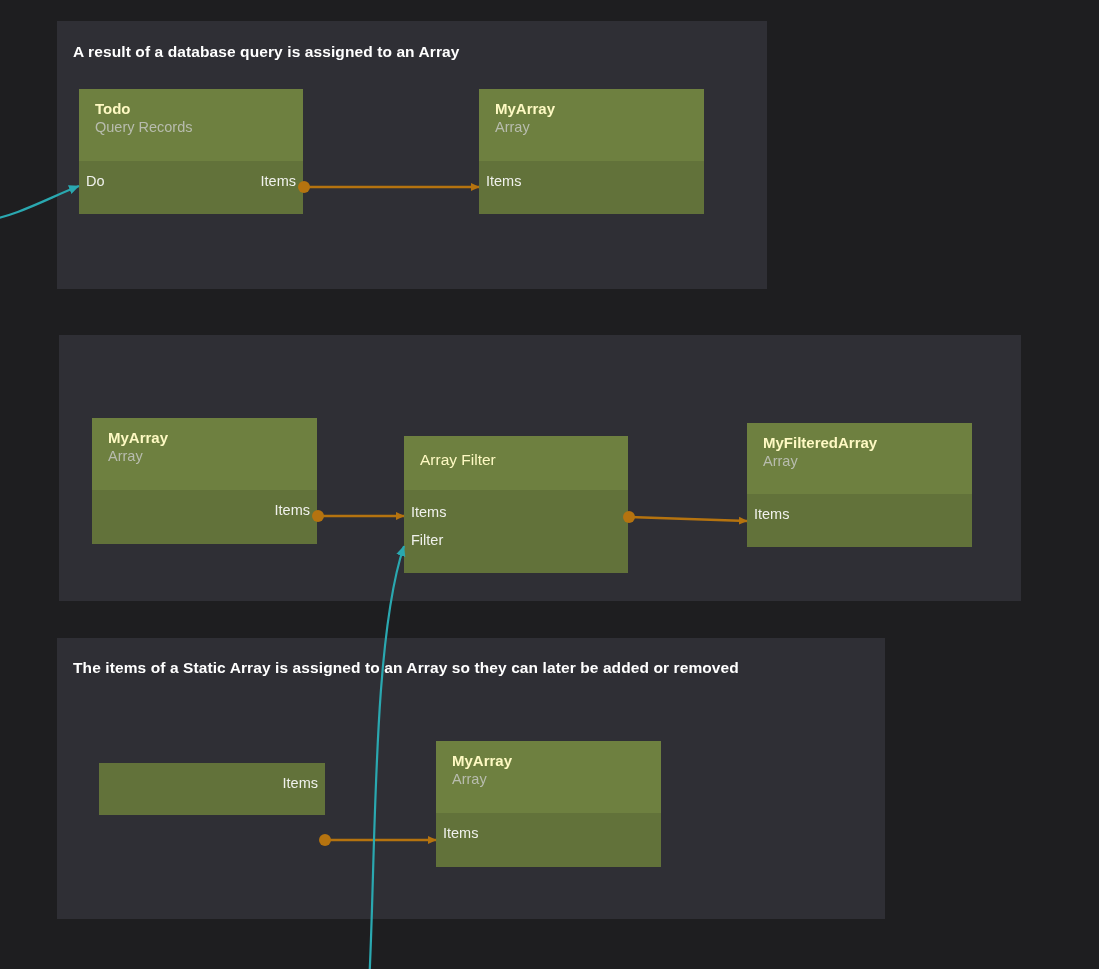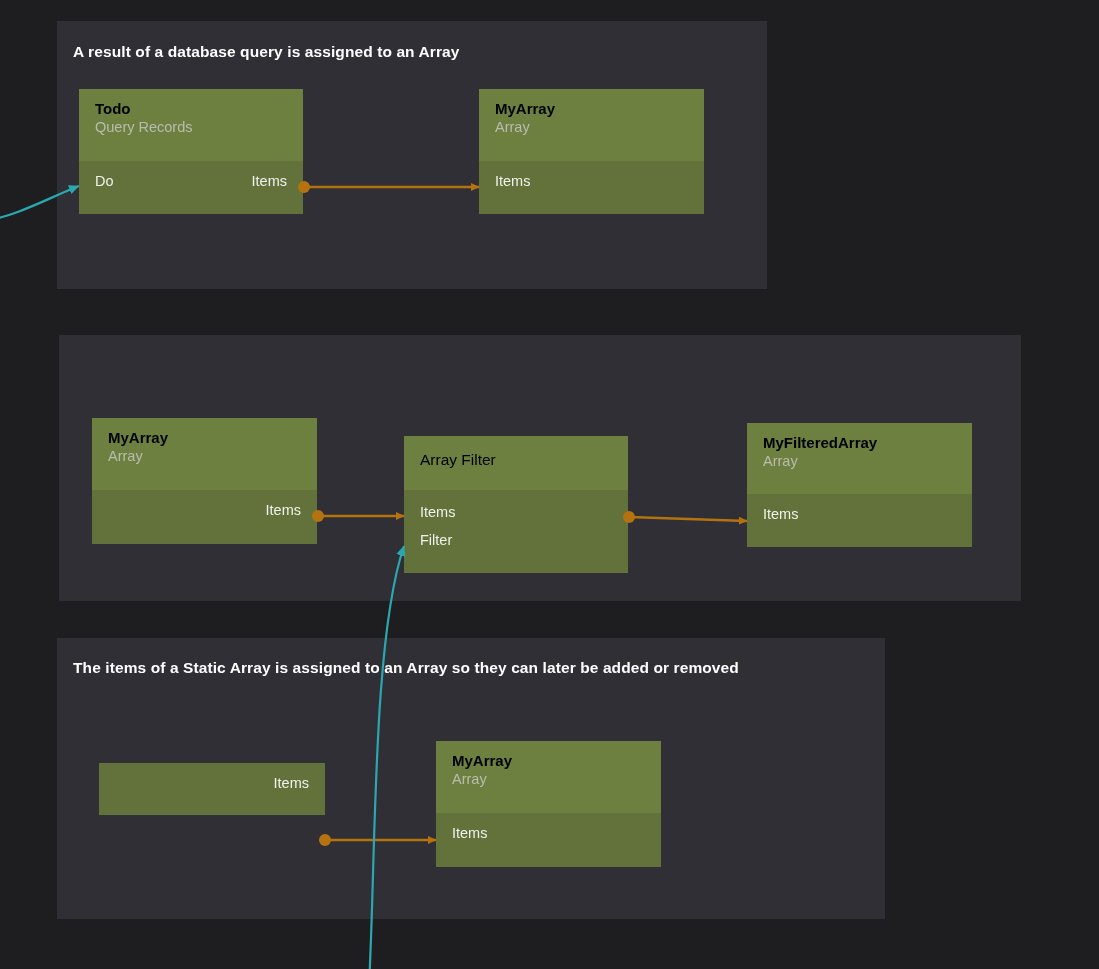--- a/index.html
+++ b/index.html
@@ -18,33 +18,33 @@
     letter-spacing:.1px;white-space:nowrap;
   }
 
   .node{position:absolute;box-sizing:border-box;z-index:3;}
   .node-head{
     background:#6e8040;box-sizing:border-box;
     padding:10px 0 9px 16px;
   }
   .node-head.single{padding:14px 0 15px 16px;}
   .node-title{
-    color:#000000;font-weight:bold;font-size:15px;line-height:19px;
+    color:#fef9c3;font-weight:bold;font-size:15px;line-height:19px;
     white-space:nowrap;
   }
   .node-title.plain{font-weight:normal;font-size:15.5px;}
   .node-sub{
     color:#b8bcae;font-weight:normal;font-size:14.5px;line-height:19px;
     white-space:nowrap;
   }
   .node-body{background:#62723a;box-sizing:border-box;padding:6px 0 8px 0;}
 
   .port-row{
     position:relative;height:28px;display:flex;align-items:center;
-    justify-content:space-between;padding:0 16px;box-sizing:border-box;
+    justify-content:space-between;padding:0 7px;box-sizing:border-box;
   }
   .port-label{
     color:#f0f1ec;font-size:14.5px;line-height:28px;white-space:nowrap;
   }
   .port-label.right{margin-left:auto;}
 
   
   #wires{position:absolute;left:0;top:0;width:1099px;height:969px;
          pointer-events:none;z-index:5;overflow:visible;}
 </style>

